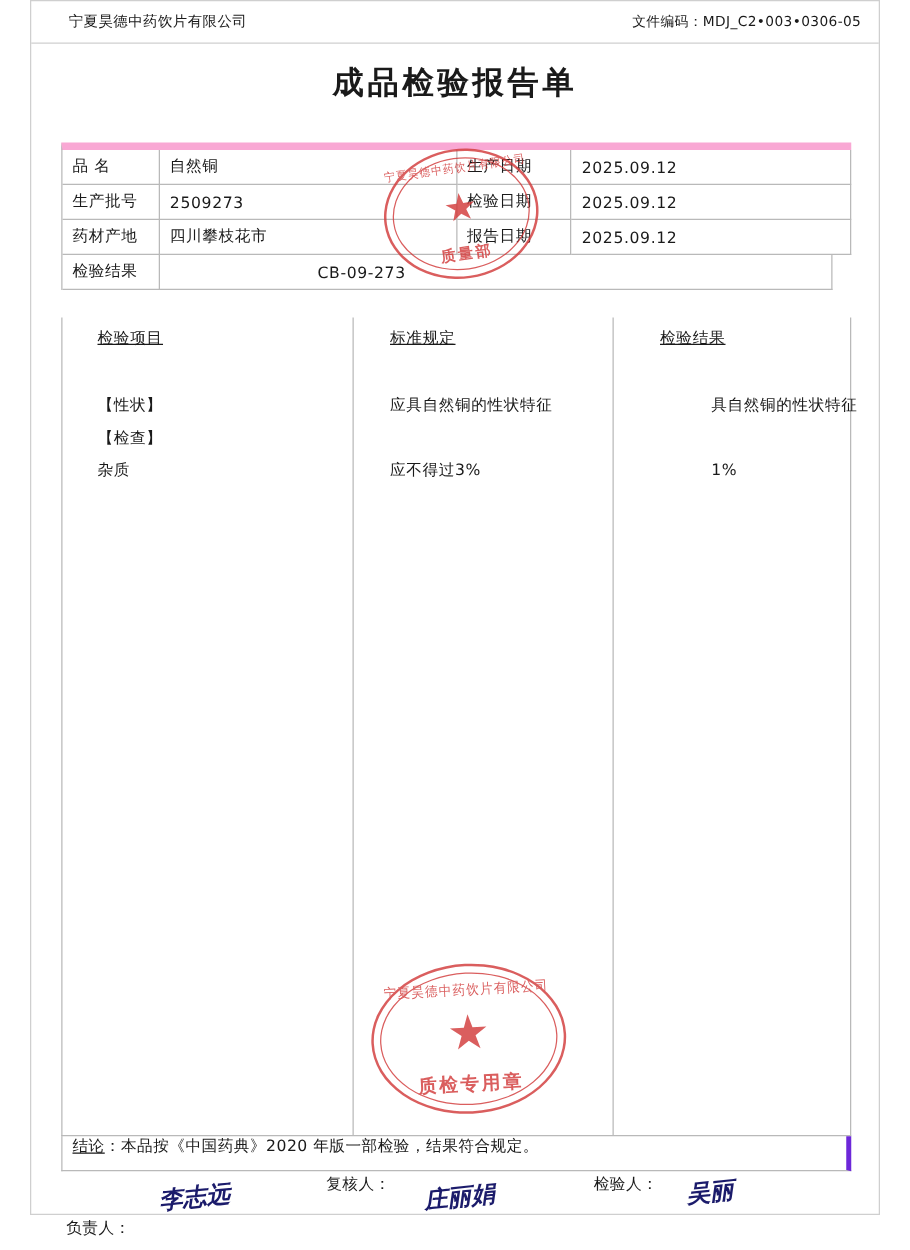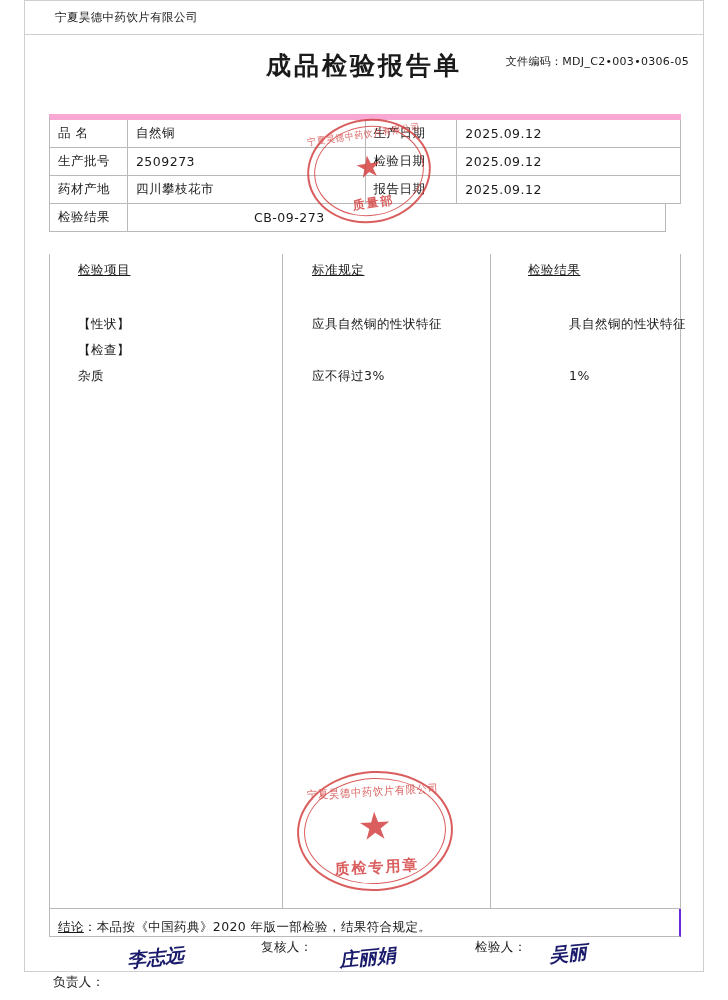--- a/index.html
+++ b/index.html
@@ -47,21 +47,20 @@
     letter-spacing: 0.4px;
     white-space: nowrap;
   }
   .hdr-right {
     position: absolute;
     right: 14px;
     top: 9px;
     font-size: 11px;
     letter-spacing: 0.3px;
     white-space: nowrap;
-    margin-top: 44px;
   }
 
   .title {
     position: absolute;
     left: 0;
     top: 48px;
     width: 100%;
     text-align: center;
     font-size: 25px;
     font-weight: bold;
@@ -155,24 +154,24 @@
 
   
   .concl {
     position: absolute;
     left: 24px;
     top: 908px;
     width: 632px;
     height: 28px;
     box-sizing: border-box;
     border-left: 1px solid #b9b9b9;
-    border-right: 2px solid #6d28d9;
+    border-right: 4px solid #6d28d9;
     border-bottom: 1px solid #b9b9b9;
     display: flex;
-    align-items: flex-end;
+    align-items: flex-start;
     font-size: 12.5px;
     letter-spacing: 0.4px;
     padding-left: 8px;
     white-space: nowrap;
   }
   .concl u { text-decoration: underline; }
 
   
   .sig {
     position: absolute;

